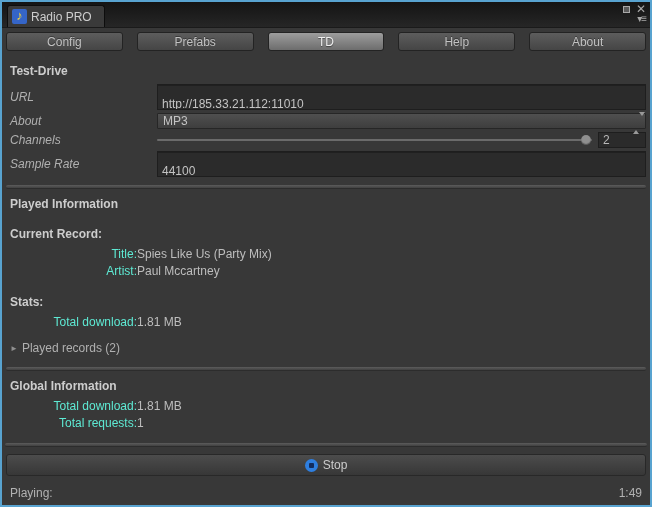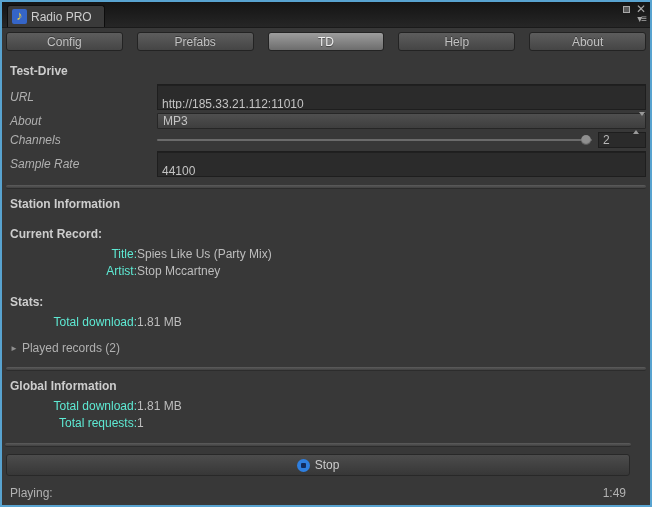--- a/index.html
+++ b/index.html
@@ -87,21 +87,21 @@
   }
   .content .divider { margin-left:-4px; margin-right:0; }
 
   .foldout { display:flex; align-items:center; gap:4px; margin:12px 0 2px 0; color:#b0b0b0; cursor:default; }
   .fold-arrow { font-size:8px; color:#909090; }
 
   .spacer8 { height:8px; }
   .spacer12 { height:12px; }
 
   
-  .bottom { position:absolute; left:0; right:16px; bottom:0;border-radius:13px; }
+  .bottom { position:absolute; left:0; right:0; bottom:0;border-radius:13px; }
   .bottom .divider { margin:0 3px 7px 3px; }
   .stop-btn {
     height:22px; margin:0 4px 4px 4px;
     display:flex; align-items:center; justify-content:center; gap:5px;
     background:linear-gradient(#4c4c4c,#373737);
     border:1px solid #282828; border-radius:3px; color:#cccccc;
     cursor:default;
   }
   .stop-icon { width:13px; height:13px; border-radius:50%; background:#2e7fe0; position:relative; }
   .stop-icon::after {
@@ -166,31 +166,31 @@
       <div class="numfield">2</div>
     </div>
 
     <div class="row">
       <span class="lbl">Sample Rate</span>
       <div class="tfield">44100</div>
     </div>
 
     <div class="divider"></div>
 
-    <div class="h">Station Information</div>
+    <div class="h">Played Information</div>
     <div class="spacer8"></div>
     <div class="h">Current Record:</div>
 
     <div class="row">
       <span class="lbl2">Title:</span>
       <span class="val">Spies Like Us (Party Mix)</span>
     </div>
     <div class="row">
       <span class="lbl2">Artist:</span>
-      <span class="val">Stop Mccartney</span>
+      <span class="val">Paul Mccartney</span>
     </div>
 
     <div class="spacer12"></div>
     <div class="h">Stats:</div>
 
     <div class="row">
       <span class="lbl2">Total download:</span>
       <span class="val">1.81 MB</span>
     </div>
 

